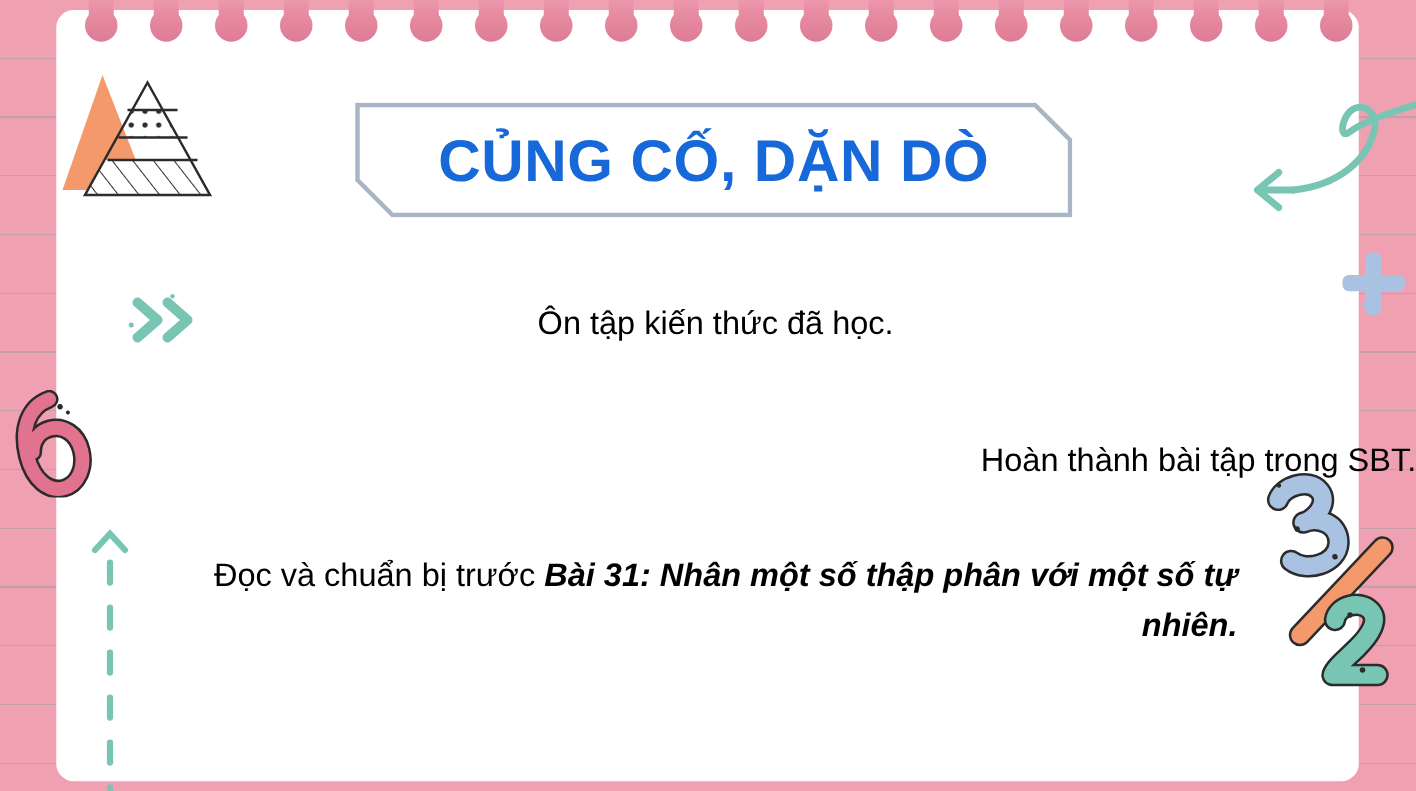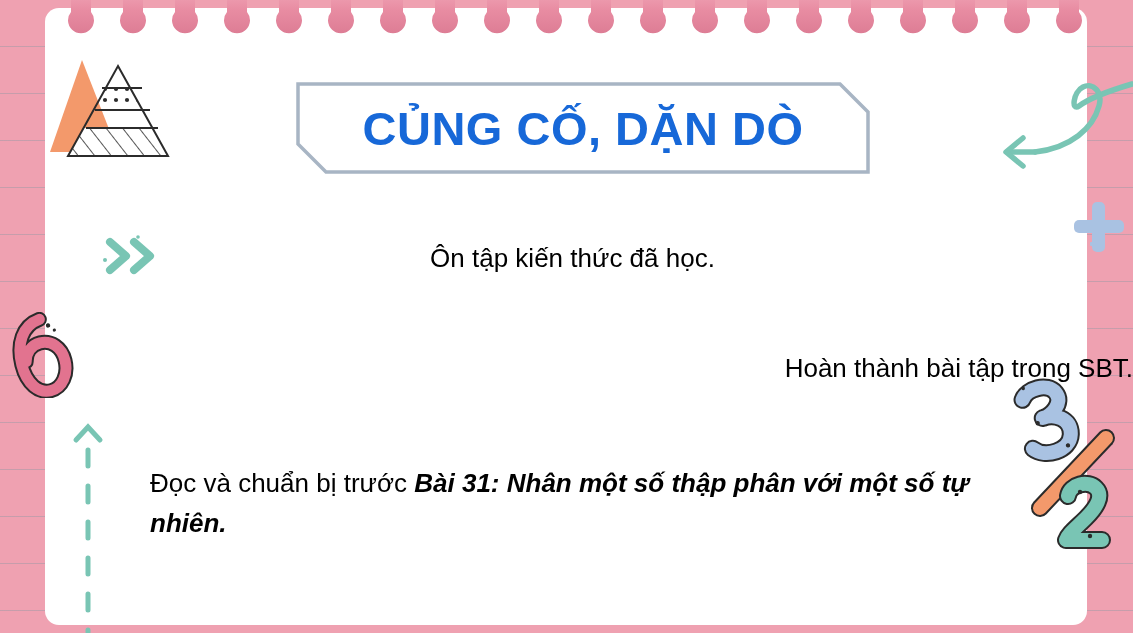--- a/index.html
+++ b/index.html
@@ -34,21 +34,20 @@
 
   
   #spiral { position:absolute; left:45px; top:0; width:1042px; height:60px; z-index:6; }
 
   
   #title-plate {
     position:absolute;
     left:284px; top:82px;
     width:574px; height:92px;
     z-index:4;
-    margin-left:12px;
   }
   #title-plate svg { position:absolute; inset:0; }
   #title-text {
     position:absolute; inset:0;
     display:flex; align-items:center; justify-content:center;
     font-size:47px; font-weight:bold;
     color:#1768d8;
     letter-spacing:0.5px;
     white-space:nowrap;
   }
@@ -58,22 +57,22 @@
     position:absolute;
     color:#000;
     font-size:26px;
     line-height:1.55;
     z-index:4;
     white-space:nowrap;
   }
   #line-1 { left:12px; right:0; top:238px; text-align:center; }
   #line-2 { left:0; right:0; top:348px; text-align:right; }
   #line-3 {
-    left:150px; width:840px; top:463px;
-    white-space:normal; text-align:left;
+    left:150px; width:840px; top:440px;
+    white-space:normal; text-align:right;
   }
   #line-3 .em { font-weight:bold; font-style:italic; }
 
   
   .deco { position:absolute; z-index:3; }
   #deco-triangles { left:46px;  top:52px;  width:150px; height:140px; }
   #deco-chevron   { left:100px; top:230px; width:62px;  height:52px;  z-index:5; }
   #deco-dashline  { left:60px;  top:418px; width:58px;  height:215px; z-index:5; }
   #deco-six       { left:8px;   top:312px; width:66px;  height:86px;  z-index:7; }
   #deco-arrow     { left:975px; top:78px;  width:158px; height:130px; z-index:7; }

